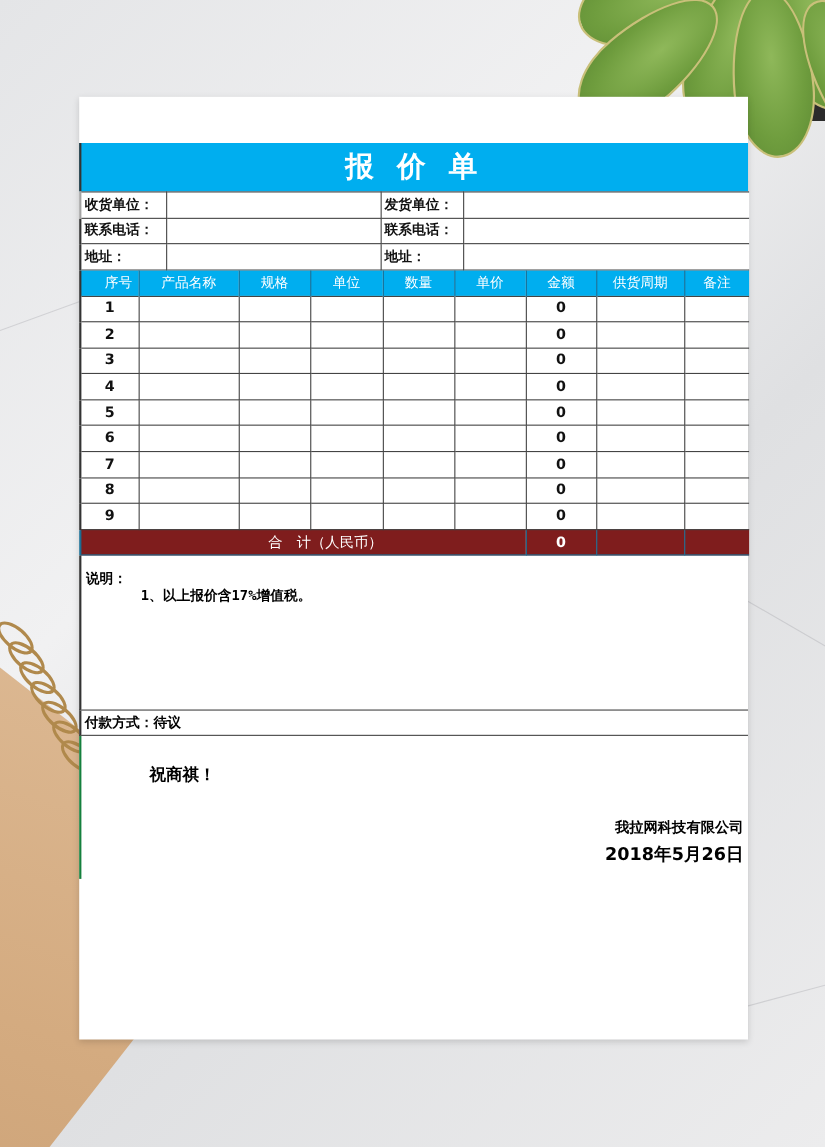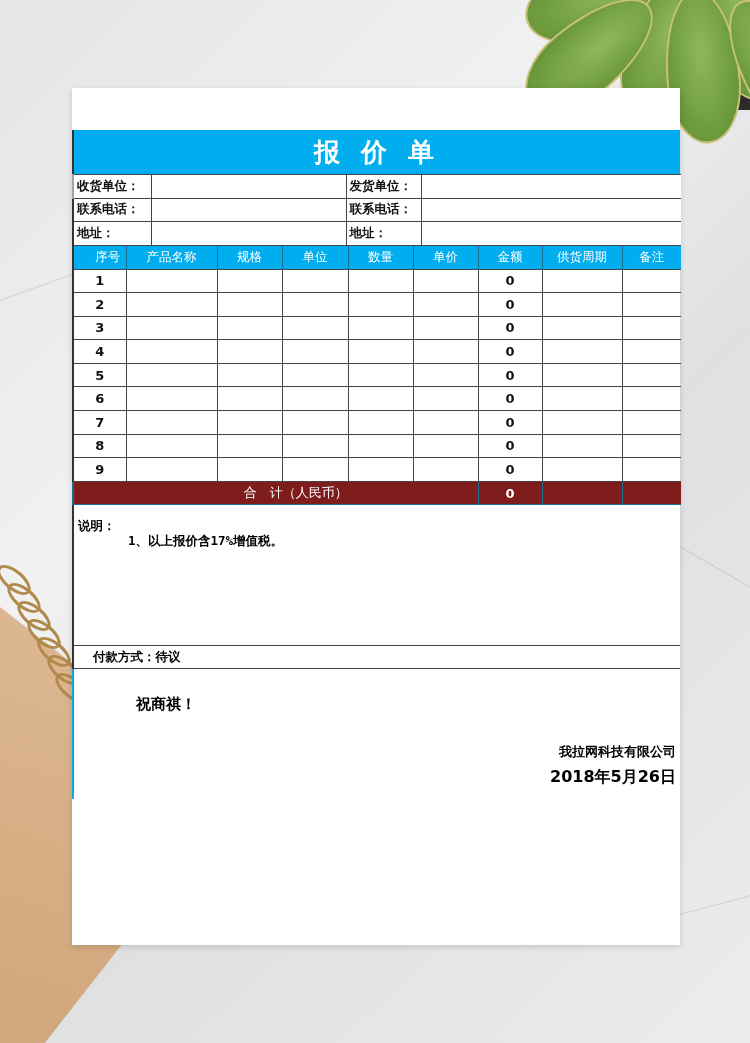--- a/index.html
+++ b/index.html
@@ -52,22 +52,22 @@
   }
   .items td {
     height: 22.6px; border: 1px solid #444; text-align: center; font-weight: bold; font-size: 13px;
   }
   .items td.first { border-left: 2px solid #333; }
   .items tr.total td { background: #7f1d1d; color: #fff; font-weight: normal; border-color: #1a6e94; }
   .items tr.total td.amt { font-weight: bold; }
   .daxie { height: 23px; border-left: 2px solid #333; border-bottom: 1px solid #444; position: relative; font-weight: bold; font-size: 12.5px; }
   .notes { height: 140px; border-left: 2px solid #333; border-bottom: 1px solid #444; position: relative; font-family: "DejaVu Sans Mono", "Liberation Mono", monospace; }
   .note-line { position: absolute; font-size: 12.5px; font-weight: bold; white-space: nowrap; overflow: hidden; }
-  .pay { height: 22px; border-left: 2px solid #333; border-bottom: 1px solid #444; font-size: 12.5px; font-weight: bold; line-height: 22px; padding-left: 19px; }
-  .closing { height: 130px; border-left: 2px solid #0ea5e9; position: relative; }
+  .pay { height: 22px; border-left: 2px solid #333; border-bottom: 1px solid #444; font-size: 12.5px; font-weight: bold; line-height: 22px; padding-left: 3px; }
+  .closing { height: 130px; border-left: 2px solid #15803d; position: relative; }
   .corner-mark { position: absolute; left: 0; top: 0; width: 0; height: 0; border-top: 5px solid #2a8a2a; border-right: 5px solid transparent; }
 </style>
 </head>
 <body>
 
 <div class="vein" style="left:0;top:300px;width:300px;transform:rotate(-20deg);"></div>
 <div class="vein" style="left:600px;top:500px;width:200px;transform:rotate(30deg);"></div>
 <div class="vein" style="left:620px;top:930px;width:160px;transform:rotate(-15deg);"></div>
 
 <div class="soil"></div>

